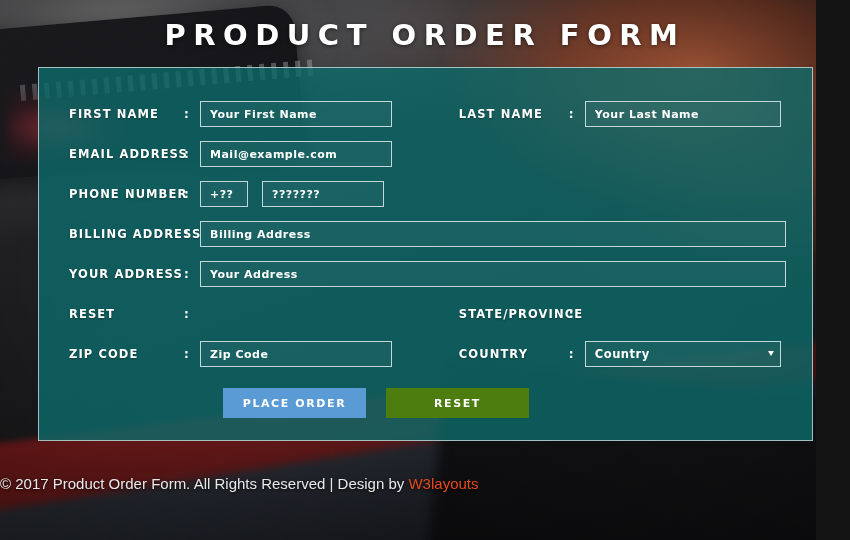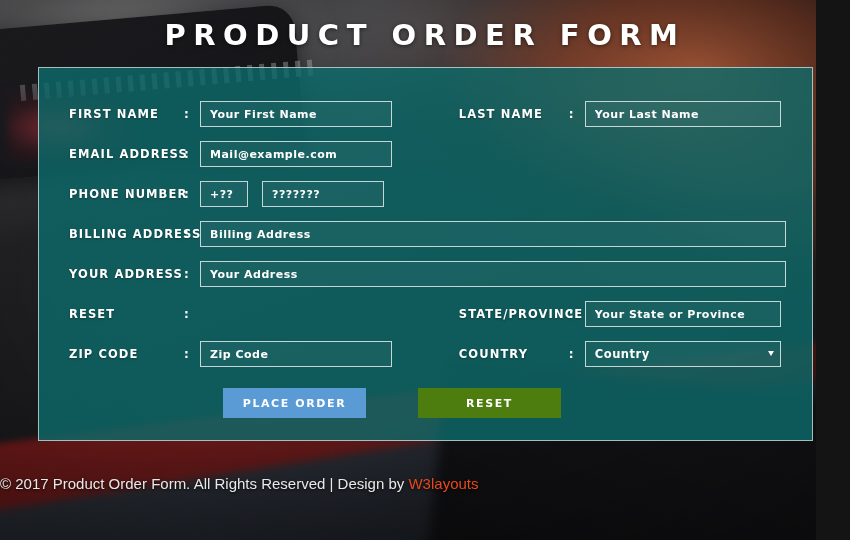--- a/index.html
+++ b/index.html
@@ -198,21 +198,20 @@
     border-right: 3.5px solid transparent;
     border-top: 5px solid #ffffff;
     pointer-events: none;
   }
 
   
   .btn-row {
     display: flex;
     margin-top: 14px;
     margin-left: 154px;
-    gap: 32px;
   }
   .btn {
     width: 143px; height: 30px;
     border: none;
     color: #ffffff;
     font-size: 11px;
     letter-spacing: 1.6px;
     font-weight: 700;
     font-family: "DejaVu Sans", sans-serif;
     cursor: pointer;
@@ -301,21 +300,20 @@
     </div>
 
     <div class="form-row">
       <div class="col col-left">
         <span class="field-label lbl-left">RESET</span>
         <span class="colon">:</span>
       </div>
       <div class="col col-right">
         <span class="field-label lbl-right">STATE/PROVINCE</span>
         <span class="colon">:</span>
-        <input class="txt w-right" type="text" placeholder="Your State or Province" style="">
       </div>
     </div>
 
     <div class="form-row">
       <div class="col col-left">
         <span class="field-label lbl-left">ZIP CODE</span>
         <span class="colon">:</span>
         <input class="txt w-half" type="text" placeholder="Zip Code" style="">
       </div>
       <div class="col col-right">

